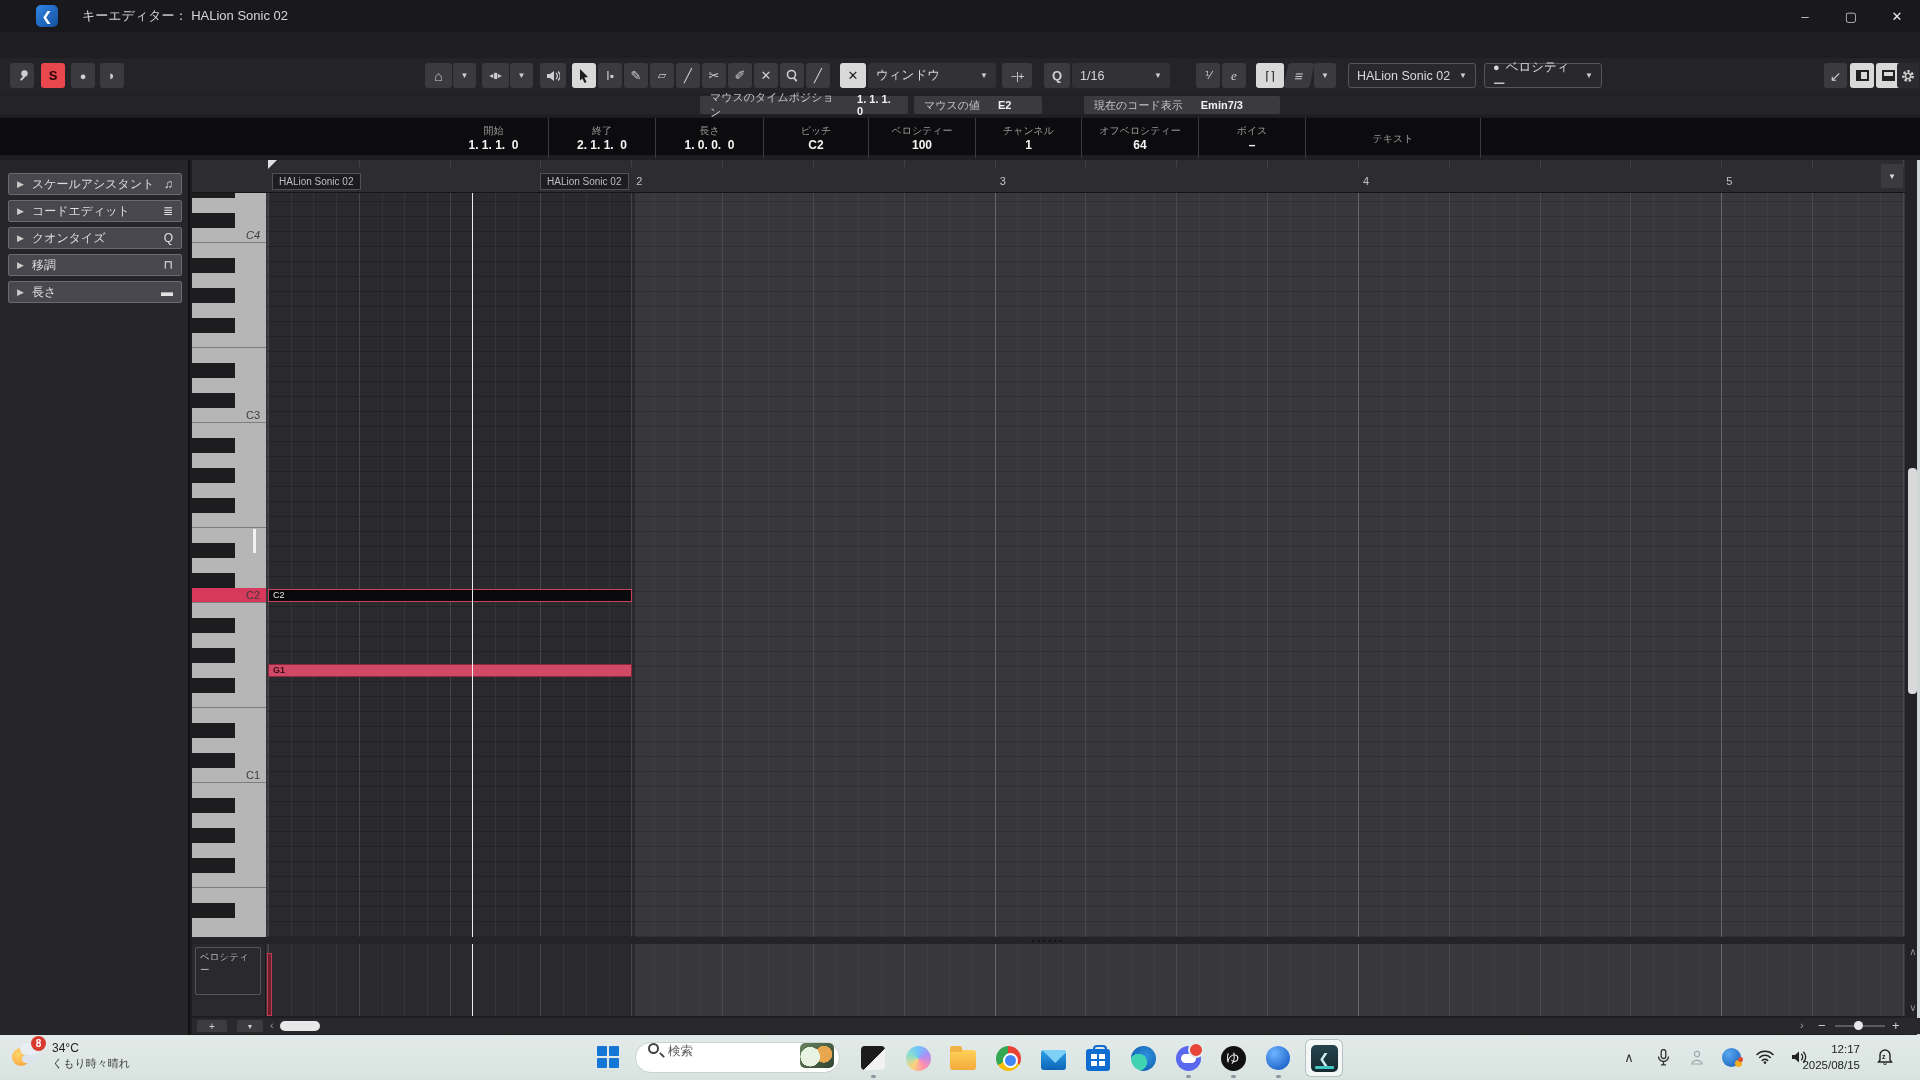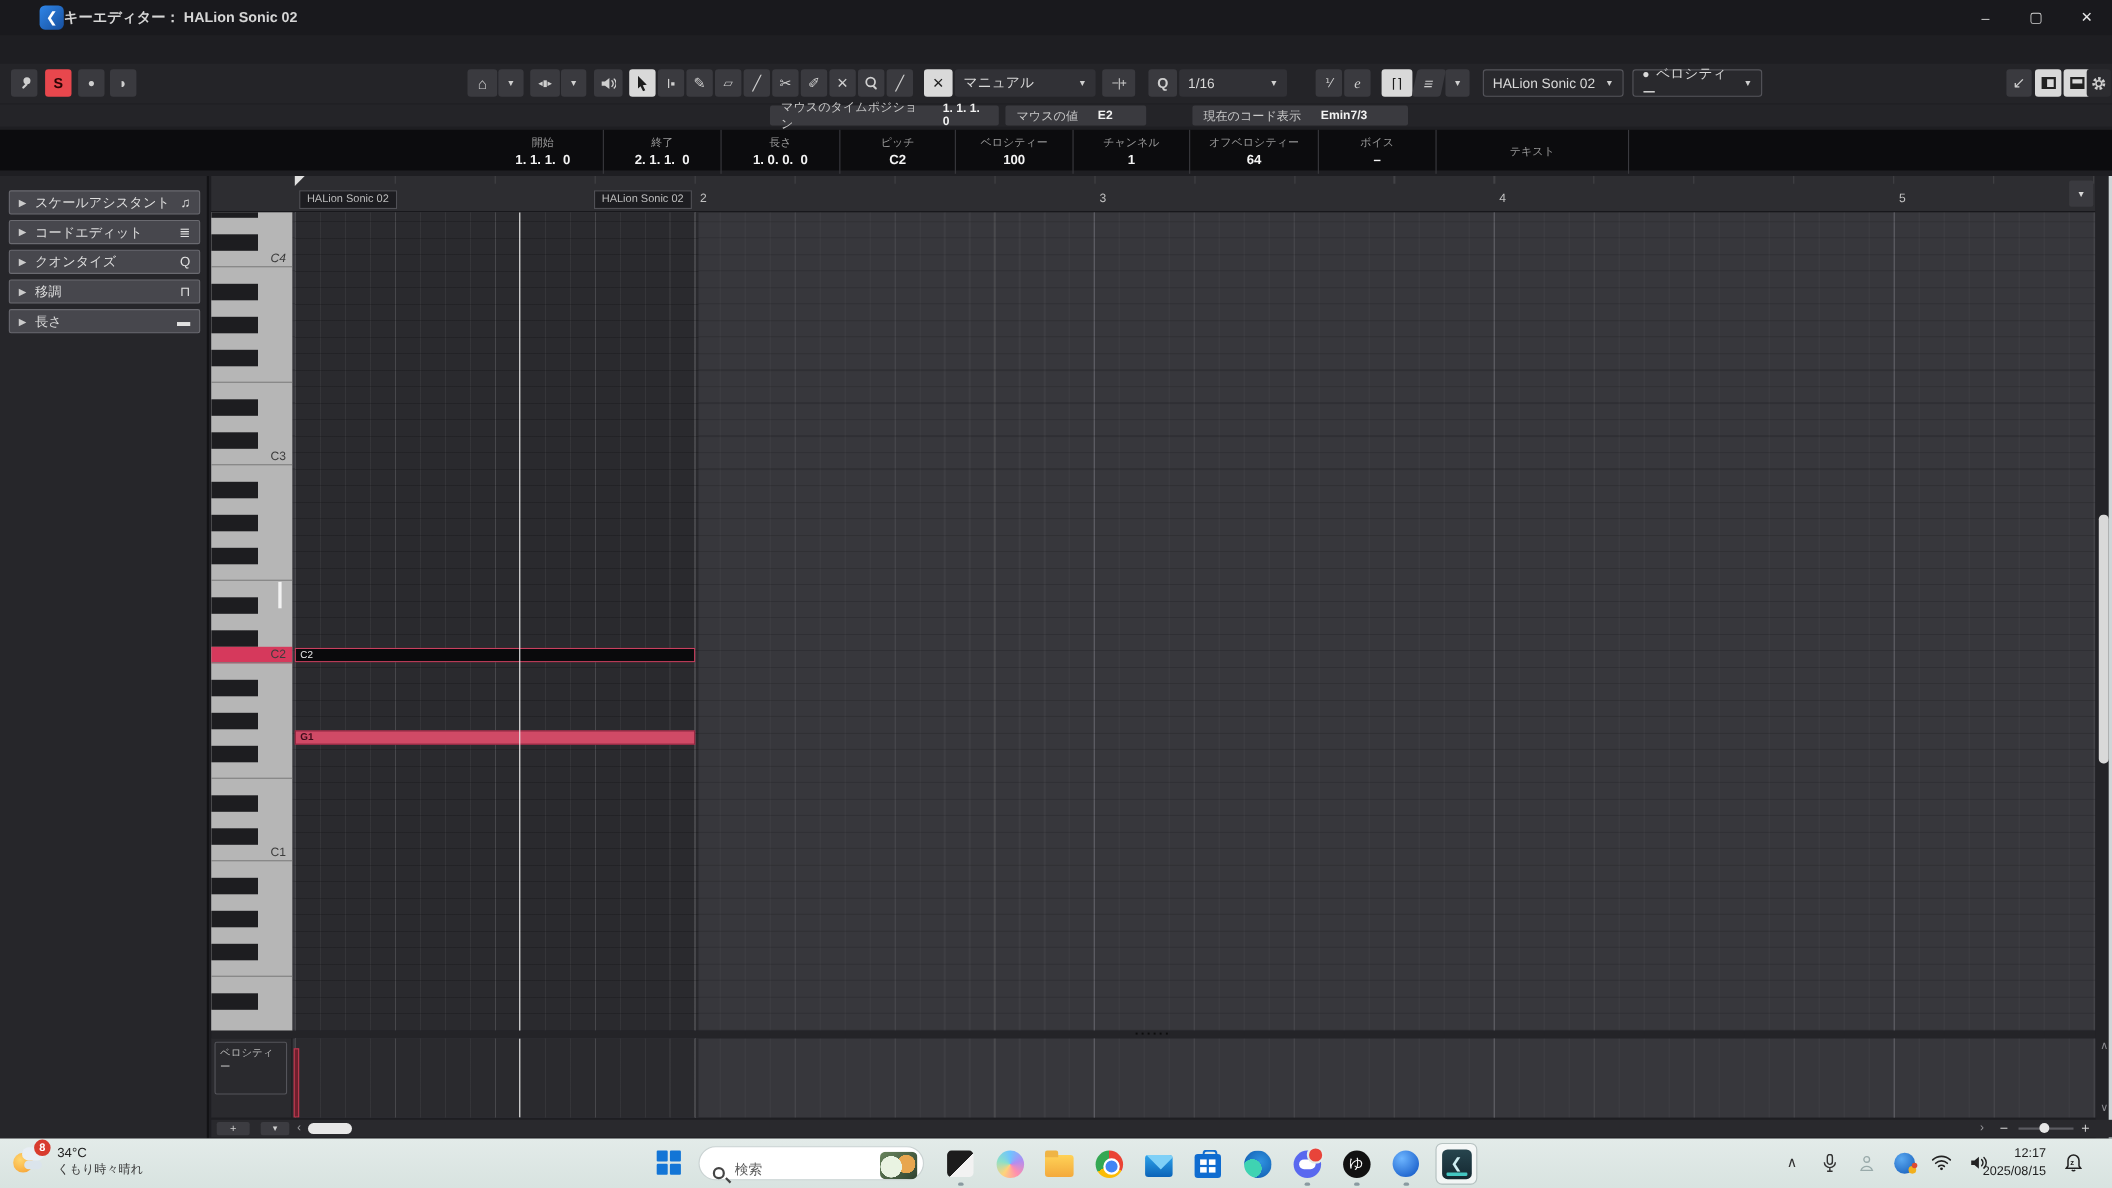--- a/index.html
+++ b/index.html
@@ -4,21 +4,21 @@
 <style>
   html,body{margin:0;padding:0;background:#101014;}
   *{box-sizing:border-box;font-family:"Liberation Sans","DejaVu Sans",sans-serif;}
   #screen{position:relative;width:1920px;height:1080px;overflow:hidden;background:#1e1e22;}
 
   
   .titlebar{position:absolute;left:0;top:0;width:1920px;height:32px;background:#19191d;color:#d6d6d6;font-size:13px;}
   .appicon{position:absolute;left:36px;top:5px;width:22px;height:22px;border-radius:5px;
     background:linear-gradient(135deg,#2f86e8,#174f9e);color:#fff;font-size:13px;font-weight:bold;
     display:flex;align-items:center;justify-content:center;}
-  .wintitle{position:absolute;left:58px;top:7px;white-space:nowrap;font-weight:bold;}
+  .wintitle{position:absolute;left:82px;top:7px;white-space:nowrap;}
   .winctl{position:absolute;top:0;height:32px;width:46px;color:#cfcfcf;font-size:13px;display:flex;align-items:center;justify-content:center;}
   .winctl.close{color:#e9e9e9;}
 
   
   .menubar{position:absolute;left:0;top:32px;width:1920px;height:26px;background:#19191d;color:#c4c4c4;font-size:12.5px;display:flex;align-items:center;}
   .menubar span{padding:0 17px;}
 
   
   .toolbar{position:absolute;left:0;top:58px;width:1920px;height:36px;background:#242428;}
   .tbtn{position:absolute;top:5px;height:25px;background:#3a3a3f;border-radius:3px;color:#cfcfcf;
@@ -126,21 +126,21 @@
   .wicon{position:relative;width:34px;height:34px;}
   .wsun{position:absolute;left:2px;top:9px;width:18px;height:18px;border-radius:50%;background:radial-gradient(circle at 35% 35%,#ffd66e,#f59a2b);}
   .wcloud{position:absolute;left:10px;top:4px;width:20px;height:12px;border-radius:8px;background:#e8eef4;box-shadow:0 10px 0 -2px #dbe4ec;}
   .wbadge{position:absolute;right:-2px;top:-3px;width:15px;height:15px;border-radius:50%;background:#d83b2e;color:#fff;
     font-size:10px;font-weight:bold;display:flex;align-items:center;justify-content:center;}
   .wtext{margin-left:8px;font-size:12px;line-height:15px;}
   .wtext .cond{font-size:11px;color:#3b3b3b;}
   .startbtn{position:absolute;left:597px;top:11px;width:22px;height:22px;display:grid;grid-template-columns:10px 10px;grid-template-rows:10px 10px;gap:2px;}
   .startbtn div{background:#1375d6;border-radius:1px;}
   .searchpill{position:absolute;left:635px;top:7px;width:205px;height:31px;background:#ffffff;border:1px solid #c9d2d2;border-radius:16px;
-    display:flex;align-items:flex-end;padding:0 5px 0 12px;font-size:12.5px;color:#5a5a5a;}
+    display:flex;align-items:flex-start;padding:0 5px 0 12px;font-size:12.5px;color:#5a5a5a;}
   .lens{width:11px;height:11px;border:2px solid #444;border-radius:50%;position:relative;margin-right:9px;flex:0 0 auto;}
   .lens::after{content:"";position:absolute;left:9px;top:9px;width:6px;height:2px;background:#444;transform:rotate(45deg);}
   .searchimg{margin-left:auto;width:34px;height:25px;border-radius:5px;
     background:radial-gradient(circle at 30% 55%,#e9f3e2 0 35%,transparent 36%),radial-gradient(circle at 70% 45%,#e8a64f 0 30%,transparent 31%),linear-gradient(135deg,#69855d,#2f4230);}
   .ticonwrap{position:absolute;top:8px;width:30px;height:30px;display:flex;align-items:center;justify-content:center;}
   .rundot{position:absolute;left:50%;margin-left:-2px;bottom:-5px;width:5px;height:3px;border-radius:2px;background:#8a9aa0;}
   .ic-blackapp{width:24px;height:24px;border-radius:4px;background:linear-gradient(135deg,#1c1c1c 0 55%,#f2f2f2 55%);}
   .ic-copilot{width:25px;height:25px;border-radius:50%;background:conic-gradient(#6fc3ff,#b08df2,#ff8fae,#ffd37a,#8be0c9,#6fc3ff);}
   .ic-folder{position:relative;width:26px;height:20px;border-radius:3px;background:linear-gradient(180deg,#ffd257,#f3a93c);margin-top:4px;}
   .ic-folder::before{content:"";position:absolute;left:0;top:-4px;width:12px;height:6px;border-radius:2px 2px 0 0;background:#efb445;}
@@ -227,21 +227,21 @@
     <div class="tbtn" style="left:780px;width:24px">
       <svg width="13" height="13" viewBox="0 0 13 13">
           <circle cx="5.5" cy="5.5" r="4" stroke="#cfcfcf" stroke-width="1.6" fill="none"></circle>
           <rect x="8.4" y="8.4" width="4.4" height="1.8" rx=".9" transform="rotate(45 8.4 8.4)" fill="#cfcfcf"></rect>
         </svg>
     </div>
     <div class="tbtn" style="left:806px;width:24px">╱</div>
 
     <div class="tbtn active" style="left:840px;width:26px;font-weight:bold">✕</div>
     <div class="tdrop" style="left:868px;width:128px">
-      <span>マニュアル</span>
+      <span>ウィンドウ</span>
         <span class="caret">▼</span>
     </div>
     <div class="tbtn" style="left:1002px;width:30px;font-size:11px;letter-spacing:-1px">−|+</div>
 
     <div class="tbtn" style="left:1044px;width:26px;font-weight:bold;font-size:13px">Q</div>
     <div class="tdrop" style="left:1072px;width:98px">
       <span>1/16</span>
         <span class="caret">▼</span>
     </div>
     <div class="tbtn" style="left:1196px;width:24px;font-size:11px">⅟</div>

